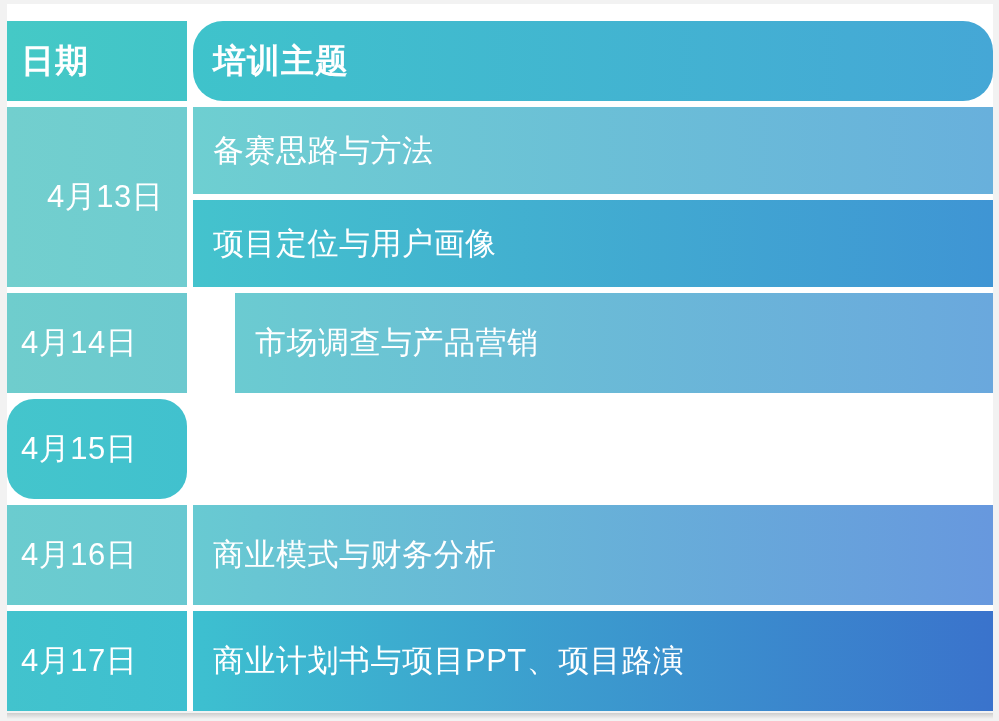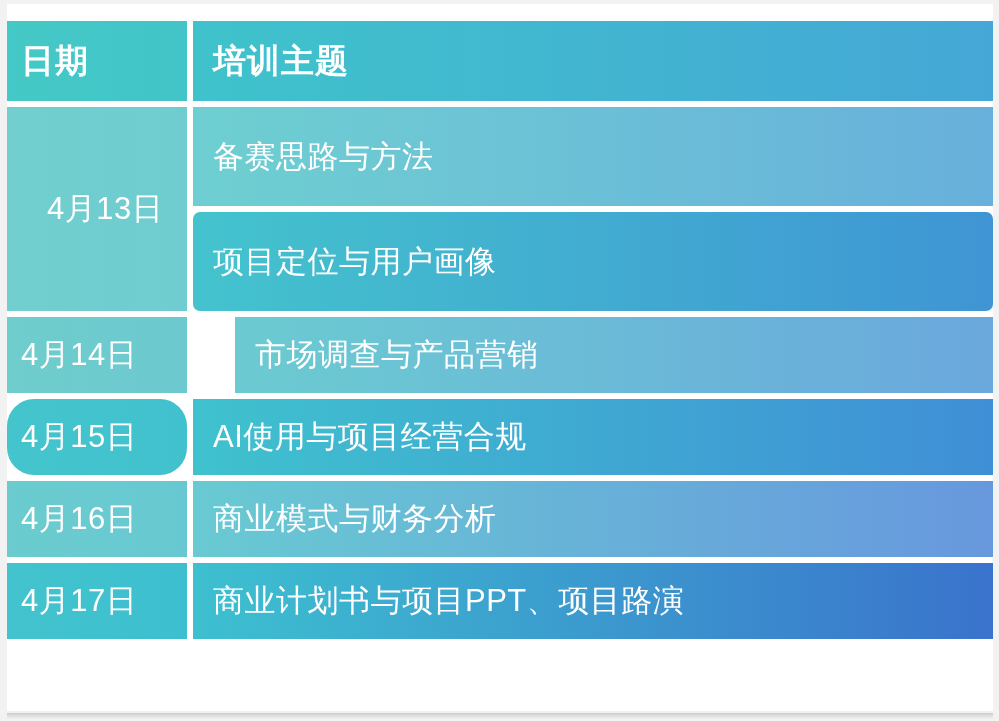--- a/index.html
+++ b/index.html
@@ -73,20 +73,21 @@
     font-size: 33px;
     font-weight: bold;
     letter-spacing: 1px;
     margin-top: 17px;
   }
   .header-row .col-date {
     background: linear-gradient(to right, #45c9c6 0%, #42c4c8 100%);
   }
   .header-row .col-topic {
     background: linear-gradient(to right, #3fc3cb 0%, #45a7d6 100%);
+    border-radius: 30px;
   }
 
   
   .body-row .cell {
     font-size: 31px;
     font-weight: normal;
     letter-spacing: 0.5px;
   }
 
   
@@ -108,35 +109,35 @@
   }
   .group .stack .cell {
     flex: 1 1 0;
     padding-left: 20px;
     font-size: 31px;
   }
 
   
   .d-r1 { background: linear-gradient(to right, #72cfce 0%, #6fccd0 100%); }
   .t-r1 { background: linear-gradient(to right, #6ecfd1 0%, #68b0dc 100%); }
-  .t-r2 { background: linear-gradient(to right, #44c3cd 0%, #3f95d4 100%); border-radius: 7px; }
+  .t-r2 { background: linear-gradient(to right, #44c3cd 0%, #3f95d4 100%); }
 
   .d-r3 { background: linear-gradient(to right, #6fcdcd 0%, #6cc9cf 100%); }
   .t-r3 { background: linear-gradient(to right, #6bcbd1 0%, #6aa8dd 100%); margin-left: 42px; }
 
   .d-r4 { background: linear-gradient(to right, #44c5cc 0%, #41c1ce 100%); border-radius: 27px; }
   .t-r4 { background: linear-gradient(to right, #3fc2ce 0%, #3f8fd6 100%); }
 
   .d-r5 { background: linear-gradient(to right, #6bcccf 0%, #68c8d1 100%); }
   .t-r5 { background: linear-gradient(to right, #68cad2 0%, #6798de 100%); text-align: center; }
 
   .d-r6 { background: linear-gradient(to right, #42c3cd 0%, #3ebfd0 100%); text-align: center; }
   .t-r6 { background: linear-gradient(to right, #3dc0d0 0%, #3a73cc 100%); }
 
-  .single-row { height: 76px; }
+  .single-row { height: 100px; }
 </style>
 </head>
 <body>
 
 <div id="page">
   <div class="table">
 
     <div class="row header-row">
       <div class="cell col-date">日期</div>
       <div class="cell col-topic">培训主题</div>
@@ -150,21 +151,20 @@
       </div>
     </div>
 
     <div class="row body-row single-row">
       <div class="cell col-date d-r3">4月14日</div>
       <div class="cell col-topic t-r3">市场调查与产品营销</div>
     </div>
 
     <div class="row body-row single-row">
       <div class="cell col-date d-r4">4月15日</div>
-      <div class="cell col-topic t-r4">AI使用与项目经营合规</div>
     </div>
 
     <div class="row body-row single-row">
       <div class="cell col-date d-r5">4月16日</div>
       <div class="cell col-topic t-r5">商业模式与财务分析</div>
     </div>
 
     <div class="row body-row single-row">
       <div class="cell col-date d-r6">4月17日</div>
       <div class="cell col-topic t-r6">商业计划书与项目PPT、项目路演</div>

